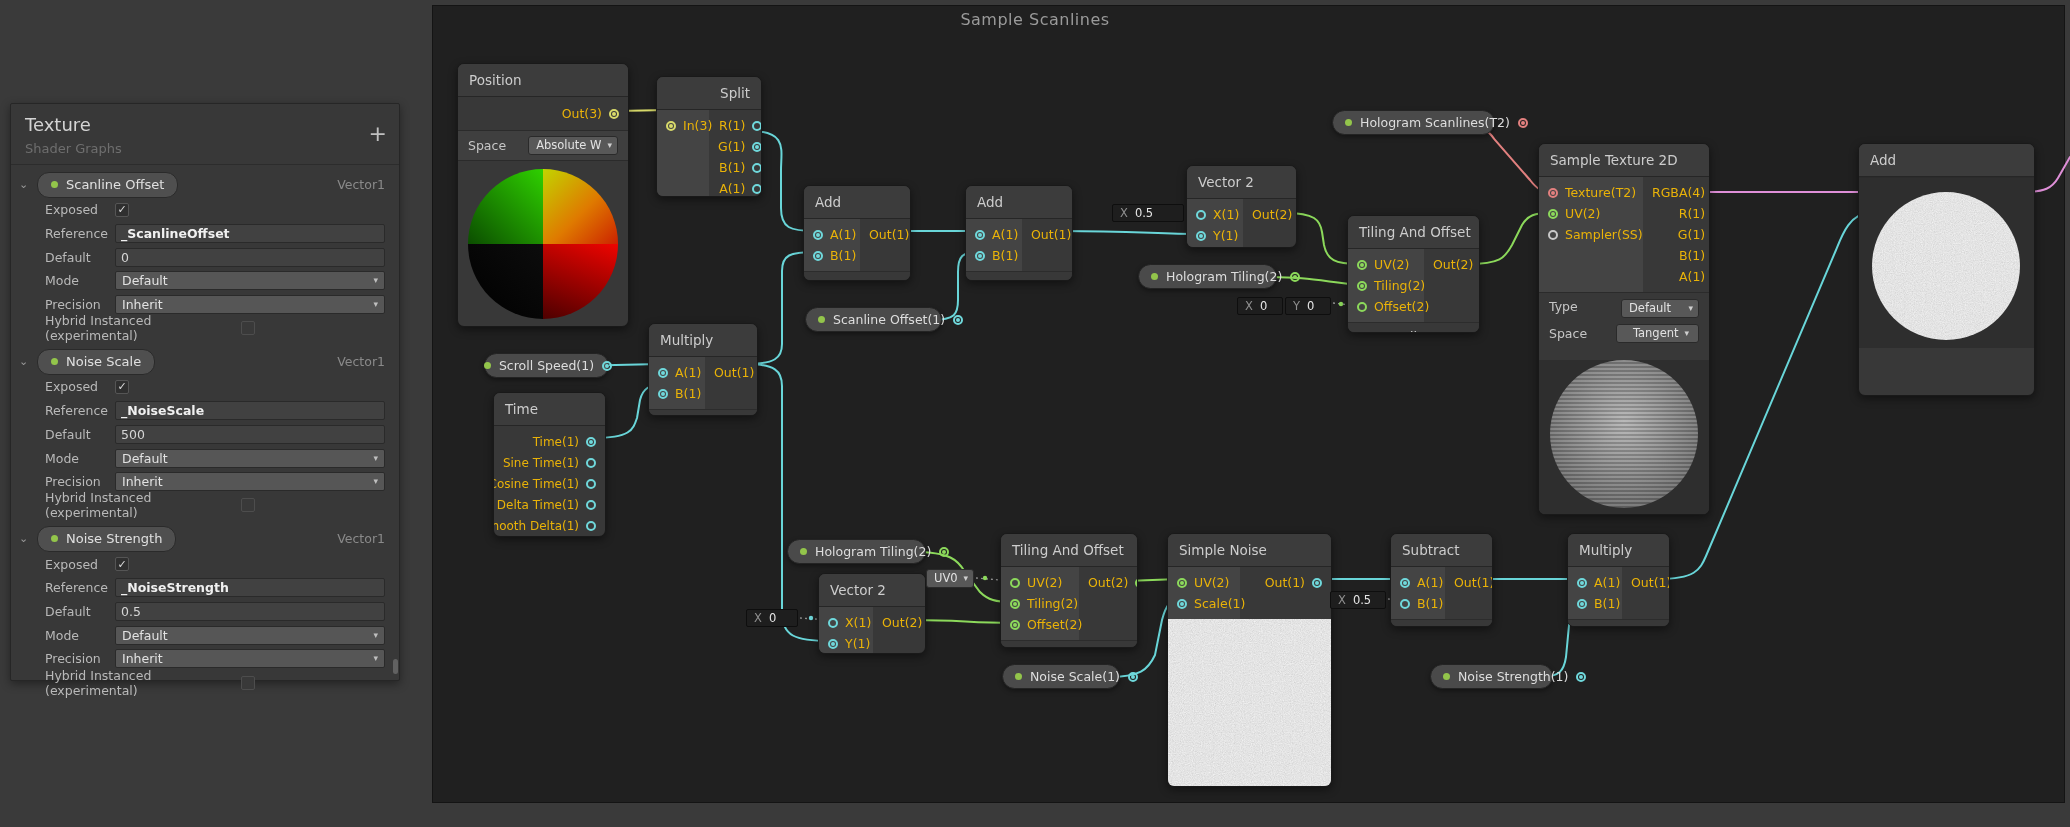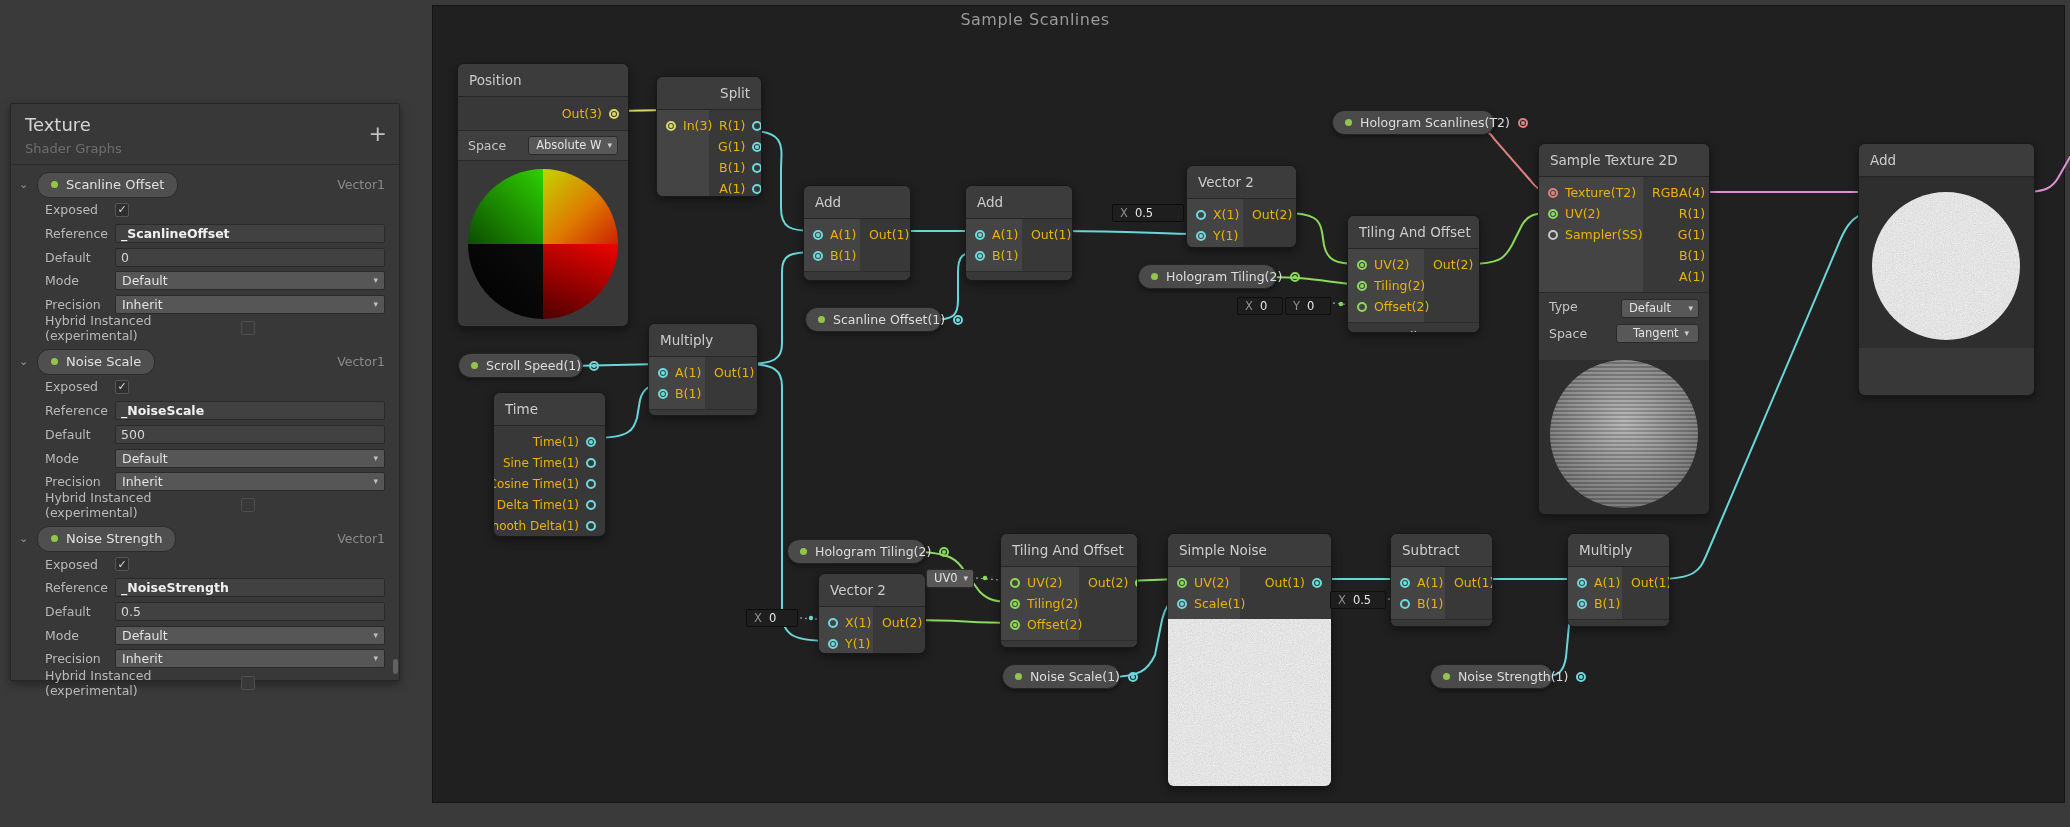--- a/index.html
+++ b/index.html
@@ -527,21 +527,21 @@
       </div>
       <div class="col-out">
         <div class="prow">
             <span class="plabel">Out(1)</span>
           </div>
       </div>
     </div>
     <div class="chev">⌄</div>
   </div>
 
-  <div class="pill" style="left:458px;top:353px;width:125px;">
+  <div class="pill" style="left:484px;top:353px;width:125px;justify-content:center;">
     <span class="dot"></span>
       <span>Scroll Speed(1)</span>
       <span class="port f filled"></span>
   </div>
   <div class="pill" style="left:805px;top:307px;width:137px;">
     <span class="dot"></span>
       <span>Scanline Offset(1)</span>
       <span class="port f filled"></span>
   </div>
   <div class="pill" style="left:1138px;top:264px;width:139px;">

